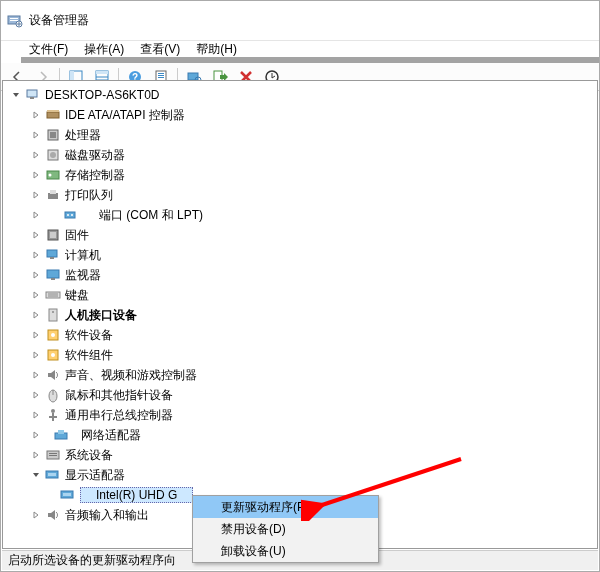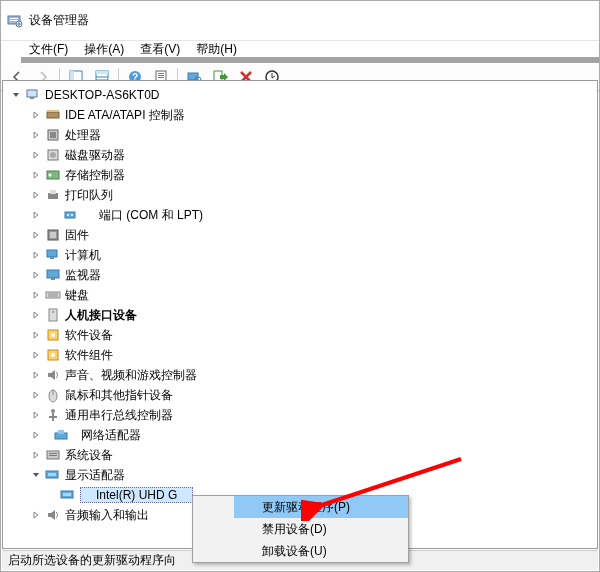--- a/index.html
+++ b/index.html
@@ -10,21 +10,21 @@
 .menuitem { padding: 2px 2px; cursor: default; }
 .toolbar { height: 28px; display: flex; align-items: center; padding: 0 4px; gap: 2px; background: #fcfcfc; border-bottom: 1px solid #ccc; }
 .tbtn { width: 24px; height: 22px; display: flex; align-items: center; justify-content: center; cursor: default; border: 1px solid transparent; }
 .tsep { width: 1px; height: 18px; background: #ccc; margin: 0 2px; }
 .tree { position: absolute; left: 1px; right: 1px; top: 79px; bottom: 22px; border: 1px solid #999; overflow: hidden; padding-top: 4px; background: #fff; }
 .row { display: flex; align-items: center; height: 20px; white-space: nowrap; }
 .caret { width: 14px; height: 14px; display: flex; align-items: center; justify-content: center; color: #666; }
 .nodeicon { width: 16px; height: 16px; margin: 0 4px 0 2px; display: flex; align-items: center; justify-content: center; }
 .label { }
 .selected { background: #cde8ff; border: 1px dotted #66a; padding: 0 15px; }
-.ctxmenu { position: absolute; left: 191px; top: 494px; width: 217px; background: #f2f2f2; border: 1px solid #a0a0a0; box-shadow: 2px 2px 3px rgba(0,0,0,0.25); z-index: 10; padding-left: 41px; }
+.ctxmenu { position: absolute; left: 191px; top: 494px; width: 187px; background: #f2f2f2; border: 1px solid #a0a0a0; box-shadow: 2px 2px 3px rgba(0,0,0,0.25); z-index: 10; }
 .ctxitem { height: 22px; display: flex; align-items: center; padding: 0 24px 0 28px; }
 .ctxitem.hl { background: #90c8f6; }
 .statusbar { position: absolute; left: 1px; right: 1px; bottom: 1px; height: 20px; display: flex; align-items: center; padding: 0 6px; background: #f0f0f0; border-top: 1px solid #ccc; }
 .arrow { position: absolute; left: 300px; top: 450px; z-index: 20; pointer-events: none; }
 svg { display: block; }
 </style>
 </head>
 <body>
 
 <div class="titlebar">

